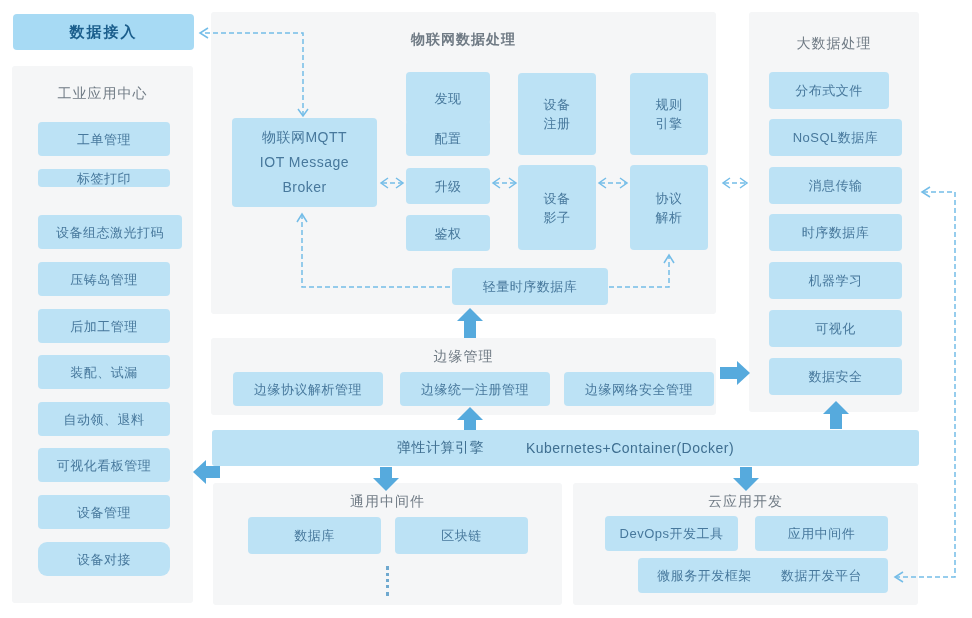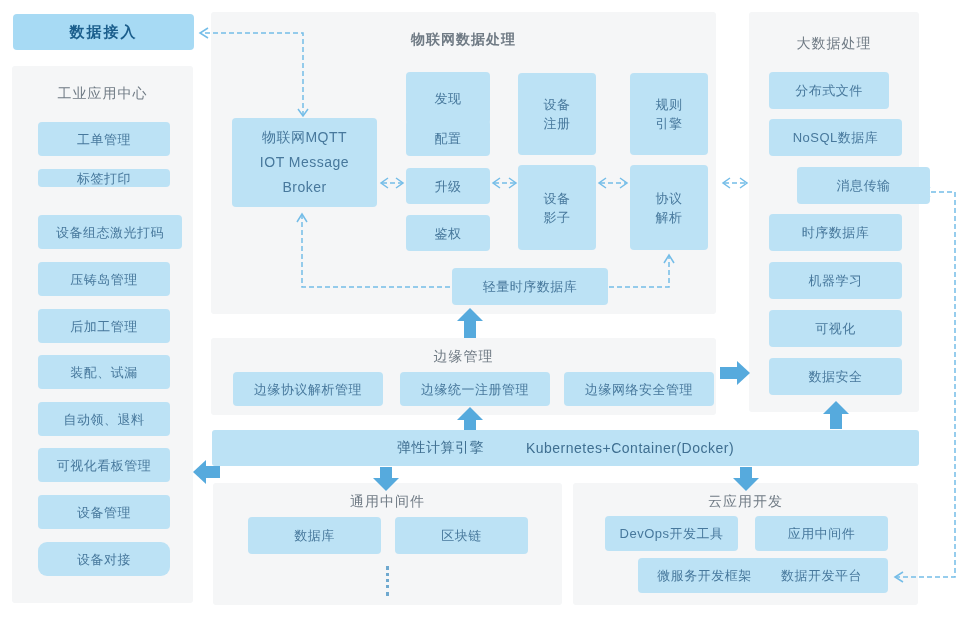--- a/index.html
+++ b/index.html
@@ -108,21 +108,21 @@
 引擎</div>
   <div class="box" style="left:518px;top:165px;width:78px;height:85px;">设备
 影子</div>
   <div class="box" style="left:630px;top:165px;width:78px;height:85px;">协议
 解析</div>
   <div class="box" style="left:452px;top:268px;width:156px;height:37px;">轻量时序数据库</div>
 
   <div class="panel-title" style="left:749px;top:34px;width:170px;">大数据处理</div>
   <div class="box" style="left:769px;top:72px;width:120px;height:37px;">分布式文件</div>
   <div class="box" style="left:769px;top:119px;width:133px;height:37px;">NoSQL数据库</div>
-  <div class="box" style="left:769px;top:167px;width:133px;height:37px;margin-left:28px;">消息传输</div>
+  <div class="box" style="left:769px;top:167px;width:133px;height:37px;">消息传输</div>
   <div class="box" style="left:769px;top:214px;width:133px;height:37px;">时序数据库</div>
   <div class="box" style="left:769px;top:262px;width:133px;height:37px;">机器学习</div>
   <div class="box" style="left:769px;top:310px;width:133px;height:37px;">可视化</div>
   <div class="box" style="left:769px;top:358px;width:133px;height:37px;">数据安全</div>
 
   <div class="panel-title" style="left:211px;top:347px;width:505px;">边缘管理</div>
   <div class="box" style="left:233px;top:372px;width:150px;height:34px;">边缘协议解析管理</div>
   <div class="box" style="left:400px;top:372px;width:150px;height:34px;">边缘统一注册管理</div>
   <div class="box" style="left:564px;top:372px;width:150px;height:34px;">边缘网络安全管理</div>
 

